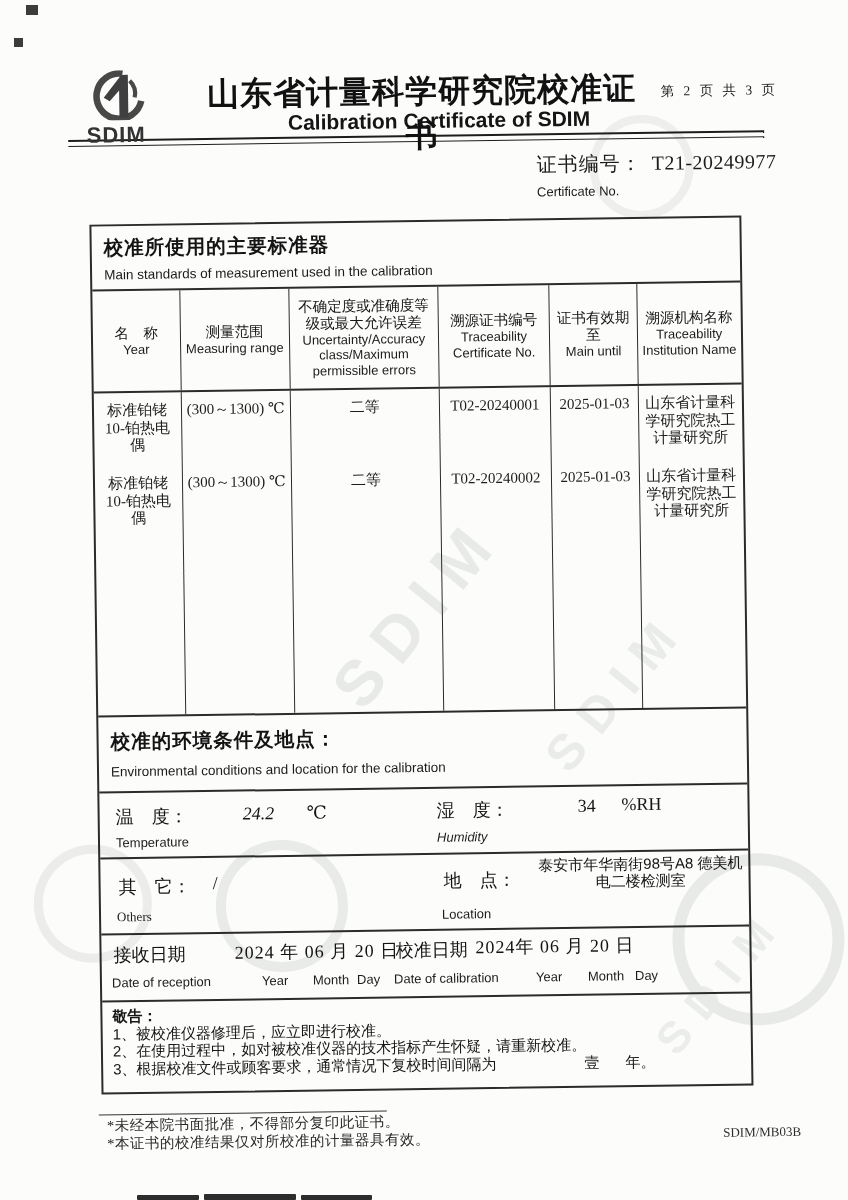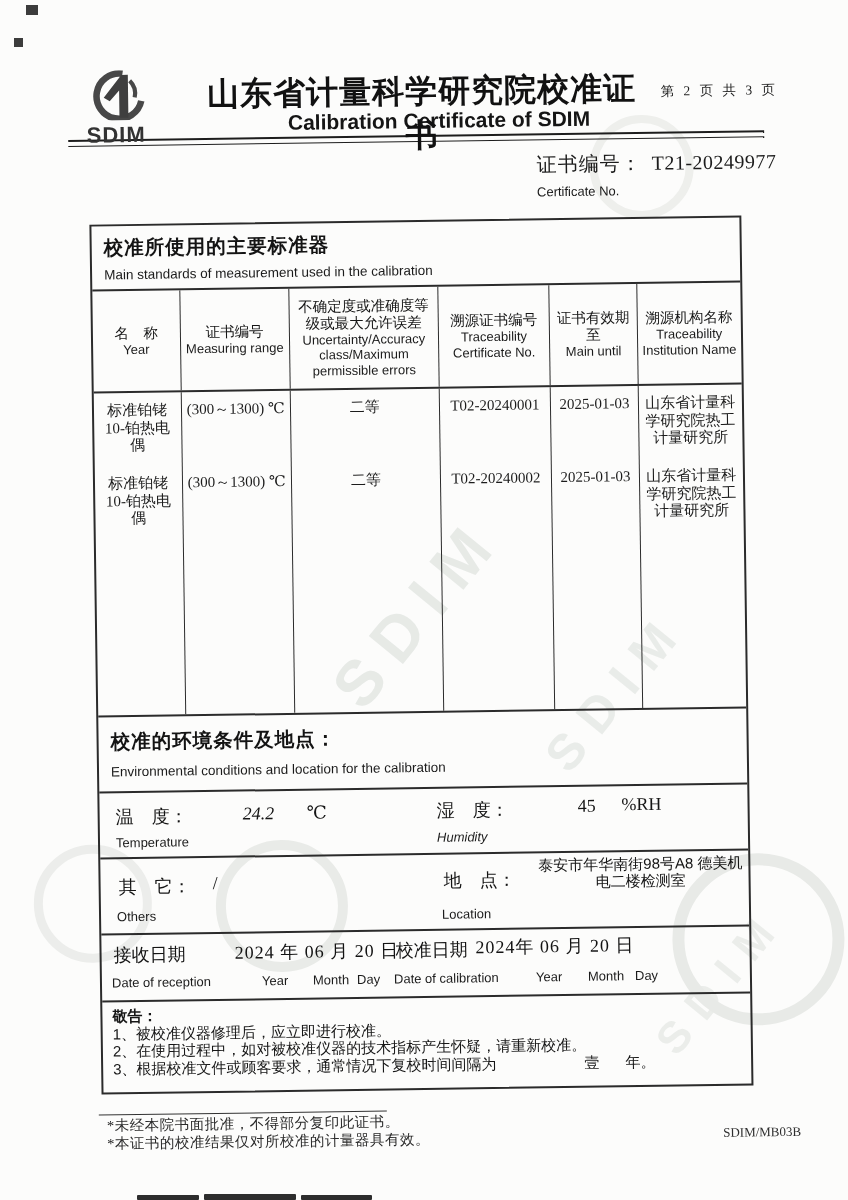--- a/index.html
+++ b/index.html
@@ -121,21 +121,21 @@
         <div class="sec-title-zh">校准所使用的主要标准器</div>
         <div class="sec-title-en">Main standards of measurement used in the calibration</div>
       </div>
 
       <div class="sec hdr-row grid">
         <div class="hcell">
           <div class="hzh">名　称</div>
           <div class="hen">Year</div>
         </div>
         <div class="hcell">
-          <div class="hzh">证书编号</div>
+          <div class="hzh">测量范围</div>
           <div class="hen">Measuring range</div>
         </div>
         <div class="hcell">
           <div class="hzh">不确定度或准确度等级或最大允许误差</div>
           <div class="hen">Uncertainty/Accuracy class/Maximum permissible errors</div>
         </div>
         <div class="hcell">
           <div class="hzh">溯源证书编号</div>
           <div class="hen">Traceability Certificate No.</div>
         </div>
@@ -180,29 +180,29 @@
         <div class="sec-title-zh">校准的环境条件及地点：</div>
         <div class="sec-title-en">Environmental conditions and location for the calibration</div>
       </div>
 
       <div class="sec s4">
         <span class="abs zh-lab" style="left:16px;top:12px;">温　度：</span>
         <span class="abs val-serif" style="left:143px;top:12px;font-style:italic;">24.2</span>
         <span class="abs val-serif" style="left:207px;top:11px;">℃</span>
         <span class="abs en-lab" style="left:16px;top:42px;">Temperature</span>
         <span class="abs zh-lab" style="left:337px;top:10px;">湿　度：</span>
-        <span class="abs val-serif" style="left:478px;top:9px;">45</span>
+        <span class="abs val-serif" style="left:478px;top:9px;">34</span>
         <span class="abs val-serif" style="left:522px;top:8px;">%RH</span>
         <span class="abs en-lab" style="left:337px;top:41px;font-style:italic;">Humidity</span>
       </div>
 
       <div class="sec s5">
         <span class="abs zh-lab" style="left:18px;top:16px;">其　它：</span>
         <span class="abs val-serif" style="left:112px;top:15px;">/</span>
-        <span class="abs en-lab" style="left:16px;top:50px;">Others</span>
+        <span class="abs en-lab" style="left:16px;top:50px;font-family:Liberation Serif, serif;">Others</span>
         <span class="abs zh-lab" style="left:343px;top:14px;">地　点：</span>
         <div class="abs addr" style="left:432px;top:4px;width:216px;">
           <div>泰安市年华南街98号A8 德美机</div>
           <div>电二楼检测室</div>
         </div>
         <span class="abs en-lab" style="left:341px;top:52px;text-align:right;">Location</span>
       </div>
 
       <div class="sec s6">
         <span class="abs zh-lab" style="left:12px;top:8px;">接收日期</span>

